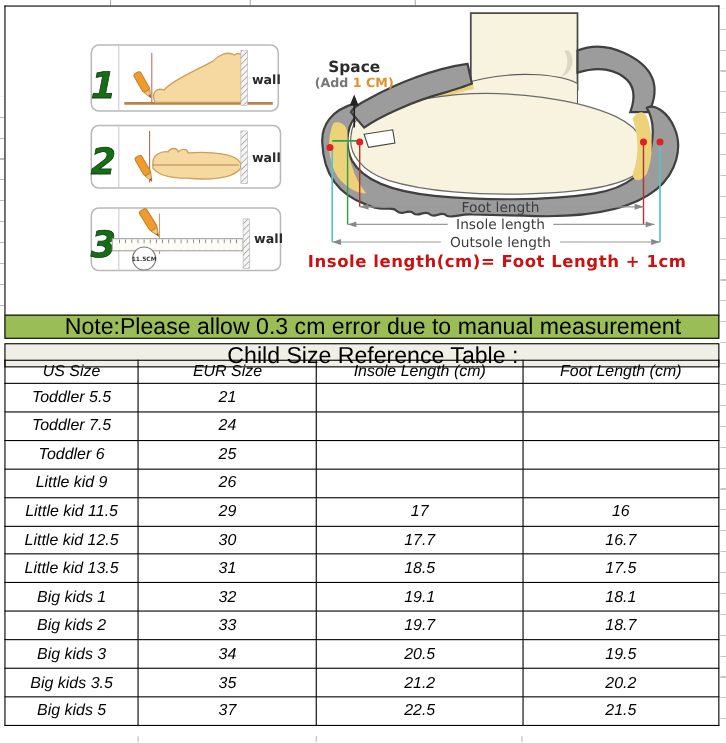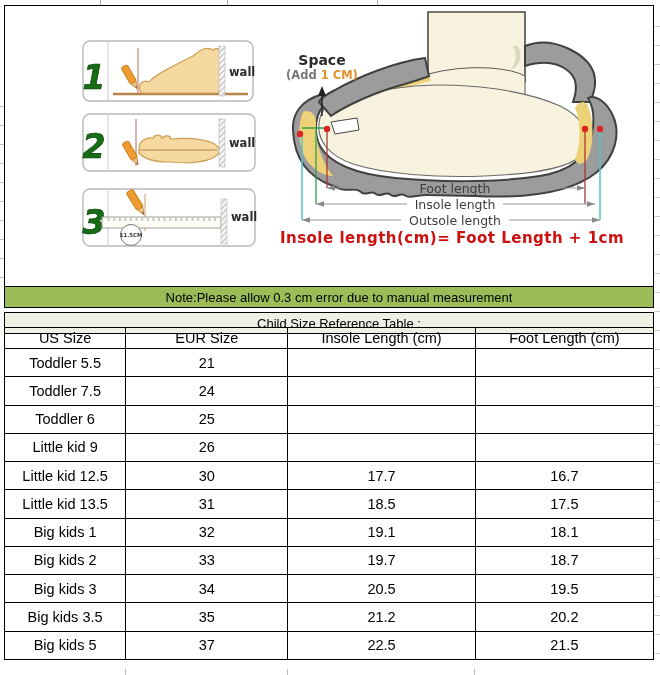--- a/index.html
+++ b/index.html
@@ -10,26 +10,26 @@
   .grid-left{position:absolute;left:0;top:88px;width:4px;height:200px;
     background:repeating-linear-gradient(to bottom,transparent 0 18px,#bdbdbd 18px 19px);}
   .grid-right{position:absolute;right:0;top:8px;width:5px;height:658px;
     background:repeating-linear-gradient(to bottom,transparent 0 18px,#c6c6c6 18px 19px);}
   
   .img-area{position:absolute;left:4px;top:5px;width:650px;height:282px;
     border:1.6px solid #000;border-bottom:none;box-sizing:border-box;background:#fff;}
   .img-area svg{position:absolute;left:0;top:0;}
   
   .bar{position:absolute;left:4px;width:650px;box-sizing:border-box;border:1.6px solid #000;
-    display:flex;align-items:center;justify-content:center;font-size:13px;line-height:1;padding-left:20px;}
+    display:flex;align-items:center;justify-content:center;font-size:21px;line-height:1;padding-left:20px;}
   #note-bar{top:286px;height:22px;}
   #title-bar{top:292px;height:22px;margin-top:20px;}
   
   table{position:absolute;left:4px;top:327px;width:650px;height:333px;border-collapse:collapse;
-    table-layout:fixed;}
+    table-layout:fixed;font-style:italic;}
   th,td{border:1.6px solid #000;padding:0;text-align:center;vertical-align:middle;
     font-size:14.5px;font-weight:normal;white-space:nowrap;overflow:hidden;}
   th{height:20px;}
   
   text{font-family:"DejaVu Sans",sans-serif;}
 </style>
 </head>
 <body>
 
 <div id="stage">
@@ -211,20 +211,26 @@
           <td></td>
           <td></td>
         </tr>
         <tr>
           <td>Little kid 9</td>
           <td>26</td>
           <td></td>
           <td></td>
         </tr>
         <tr>
+          <td>Little kid 11.5</td>
+          <td>29</td>
+          <td>17</td>
+          <td>16</td>
+        </tr>
+        <tr>
           <td>Little kid 12.5</td>
           <td>30</td>
           <td>17.7</td>
           <td>16.7</td>
         </tr>
         <tr>
           <td>Little kid 13.5</td>
           <td>31</td>
           <td>18.5</td>
           <td>17.5</td>

